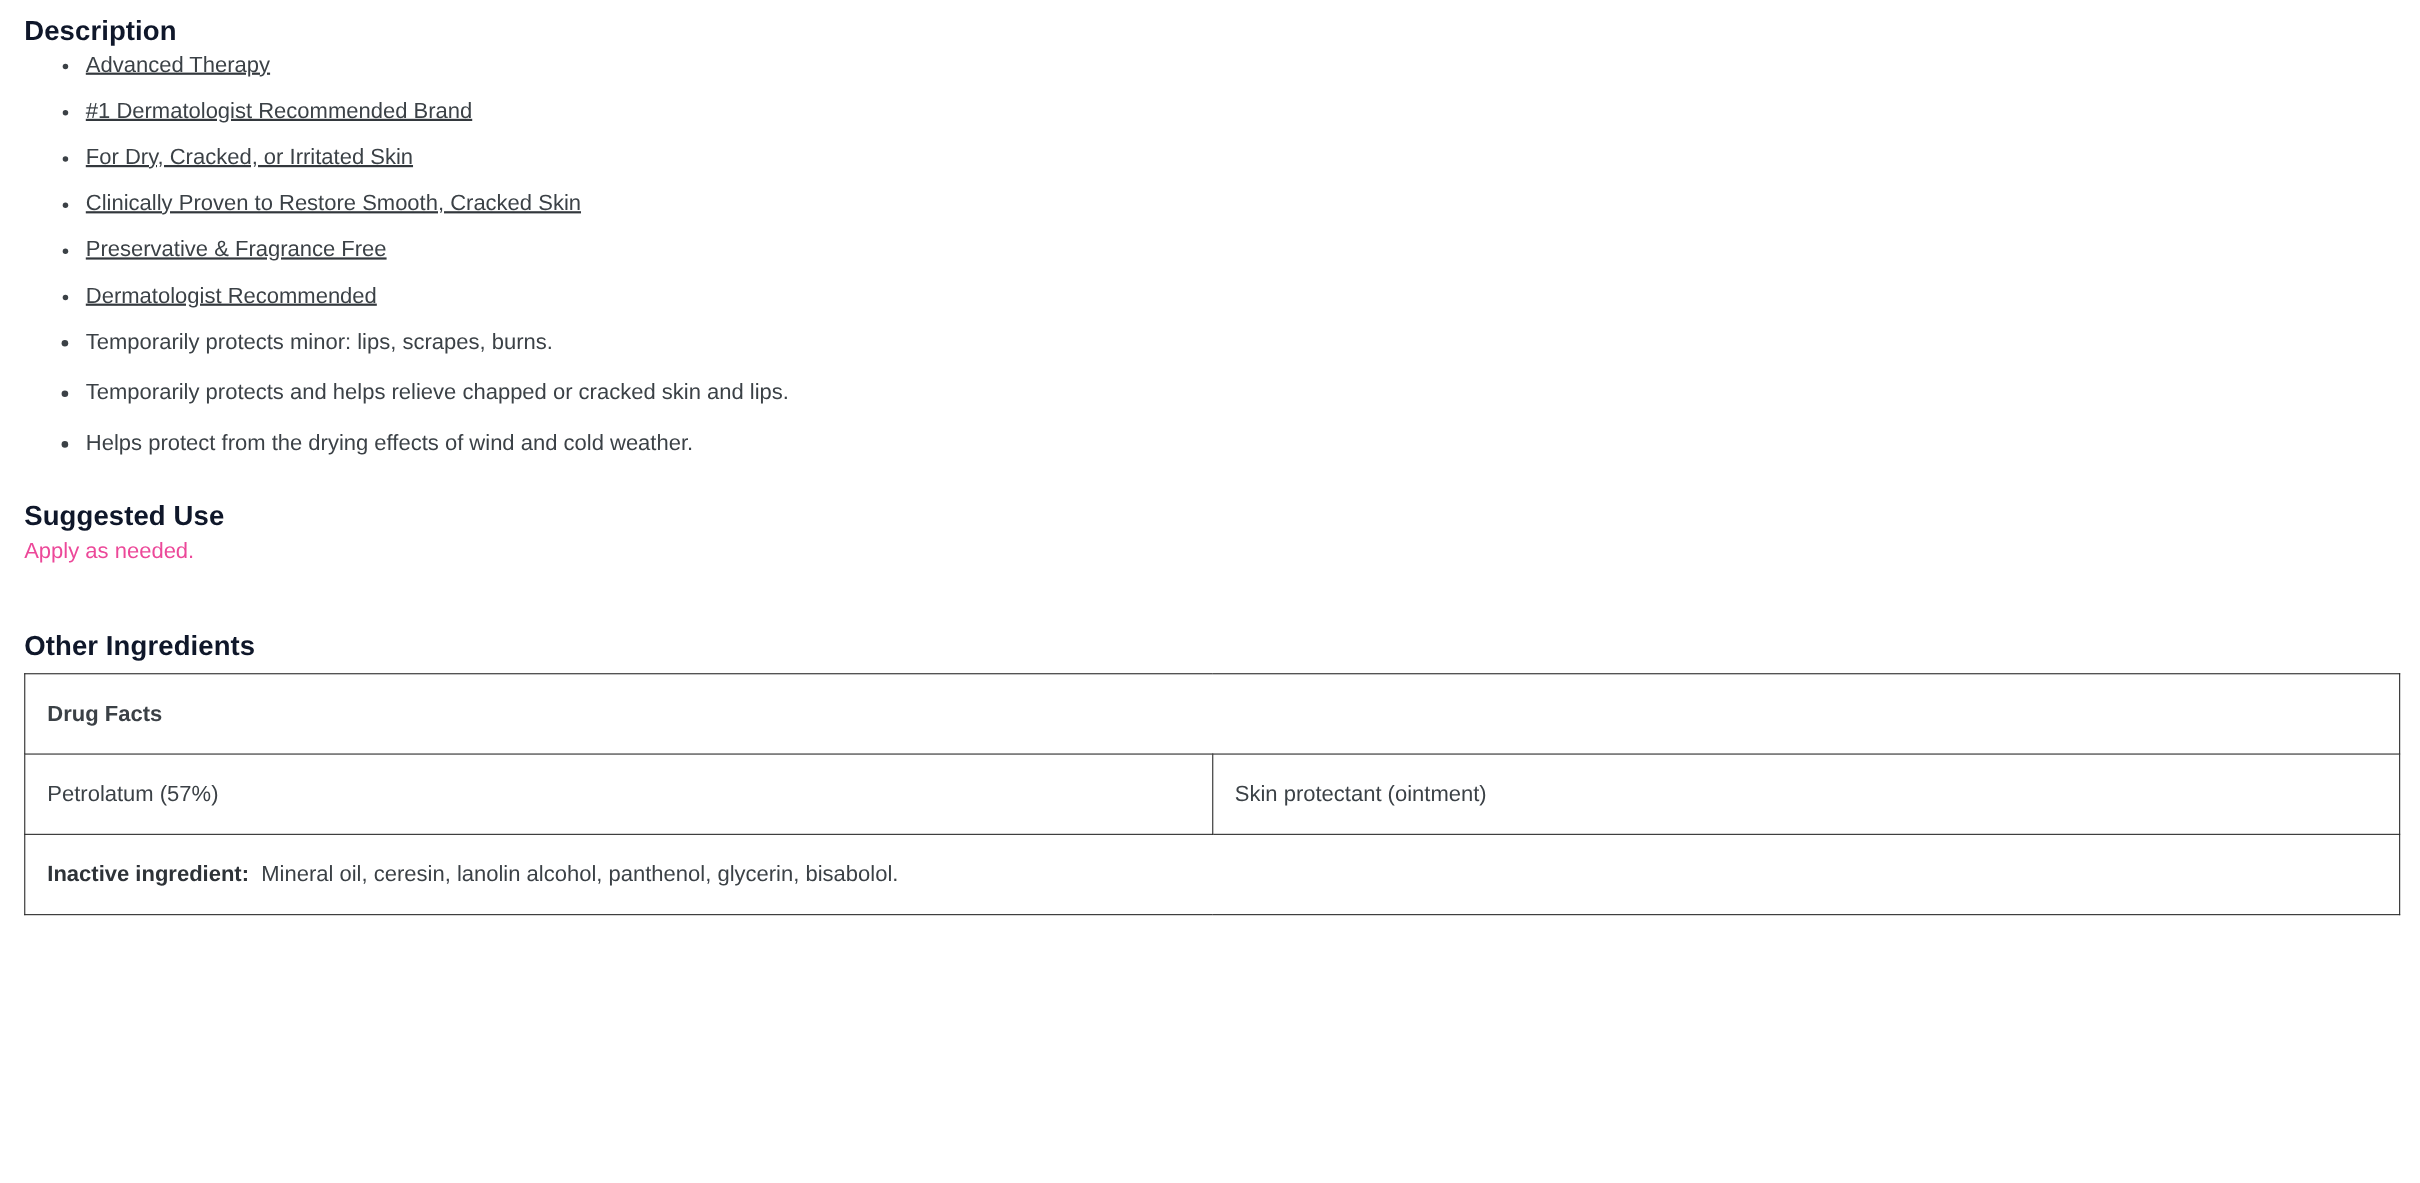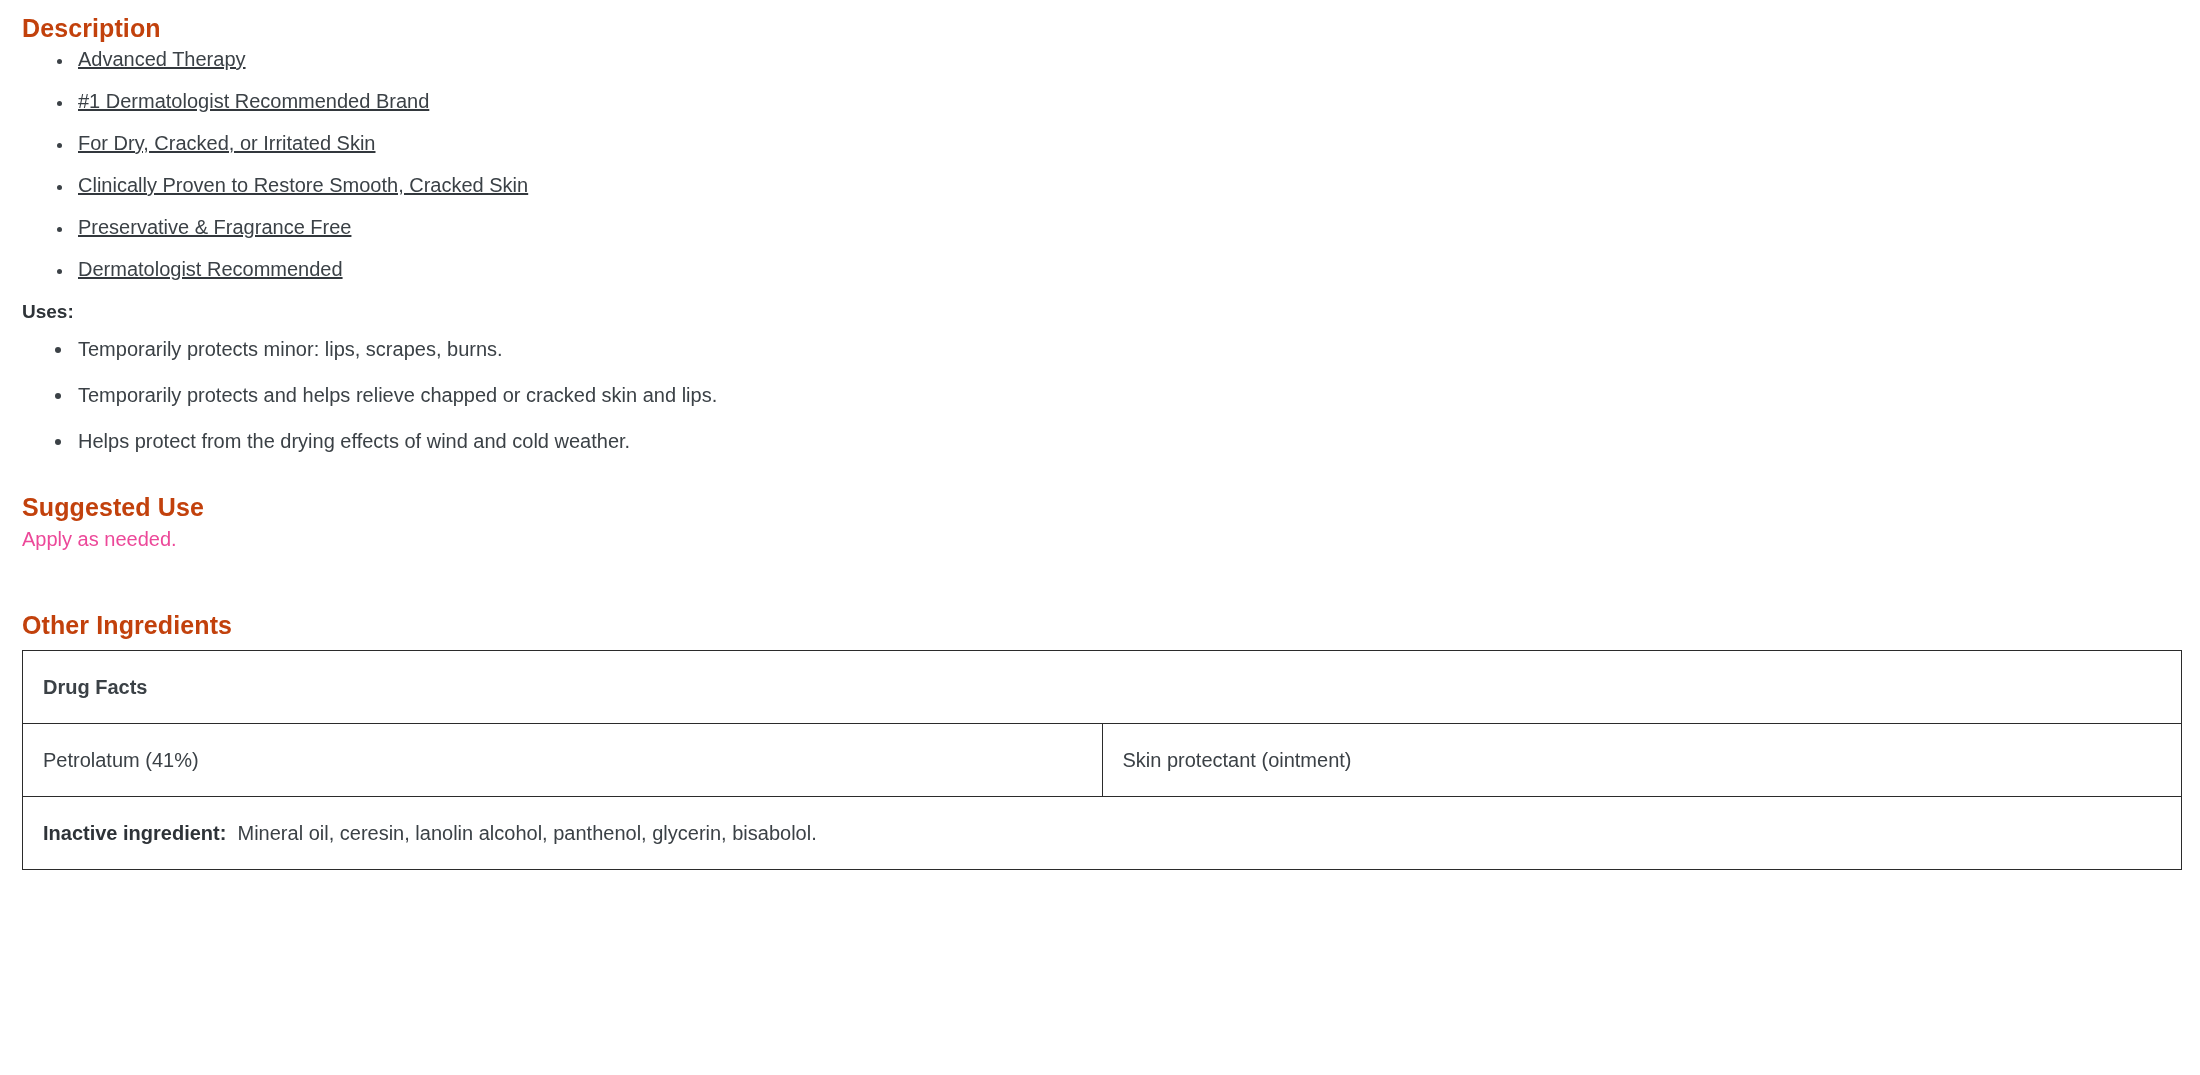--- a/index.html
+++ b/index.html
@@ -15,21 +15,21 @@
     -webkit-font-smoothing: antialiased;
   }
   .page {
     box-sizing: border-box;
     padding: 14px 22px 0 22px;
     width: 2200px;
   }
   h2.section-title {
     font-size: 25px;
     font-weight: bold;
-    color: #c2410c;
+    color: #0f172a;
     margin: 0 0 6px 0;
     letter-spacing: 0.1px;
   }
   .section {
     margin-bottom: 0;
   }
   ul.bullets {
     margin: 0 0 0 0;
     padding-left: 52px;
     list-style: disc;
@@ -107,42 +107,41 @@
   <section class="section">
     <h2 class="section-title">Description</h2>
     <ul class="bullets">
       <li>Advanced Therapy</li>
       <li>#1 Dermatologist Recommended Brand</li>
       <li>For Dry, Cracked, or Irritated Skin</li>
       <li>Clinically Proven to Restore Smooth, Cracked Skin</li>
       <li>Preservative &amp; Fragrance Free</li>
       <li>Dermatologist Recommended</li>
     </ul>
-    <p class="uses-label">Uses:</p>
     <ul class="uses-list">
       <li>Temporarily protects minor: lips, scrapes, burns.</li>
       <li>Temporarily protects and helps relieve chapped or cracked skin and lips.</li>
       <li>Helps protect from the drying effects of wind and cold weather.</li>
     </ul>
   </section>
 
   <section class="section suggested-block">
     <h2 class="section-title">Suggested Use</h2>
     <p class="suggested-text">Apply as needed.</p>
   </section>
 
   <section class="section other-block">
     <h2 class="section-title">Other Ingredients</h2>
     <table class="drug-facts">
       <tbody>
         <tr>
           <td class="hdr" colspan="2">Drug Facts</td>
         </tr>
         <tr>
-          <td class="col-left">Petrolatum (41%)</td>
+          <td class="col-left">Petrolatum (57%)</td>
           <td>Skin protectant (ointment)</td>
         </tr>
         <tr>
           <td colspan="2"><span class="inactive-label">Inactive ingredient:</span>&nbsp; <span>Mineral oil, ceresin, lanolin alcohol, panthenol, glycerin, bisabolol.</span></td>
         </tr>
       </tbody>
     </table>
   </section>
 
 </div>

